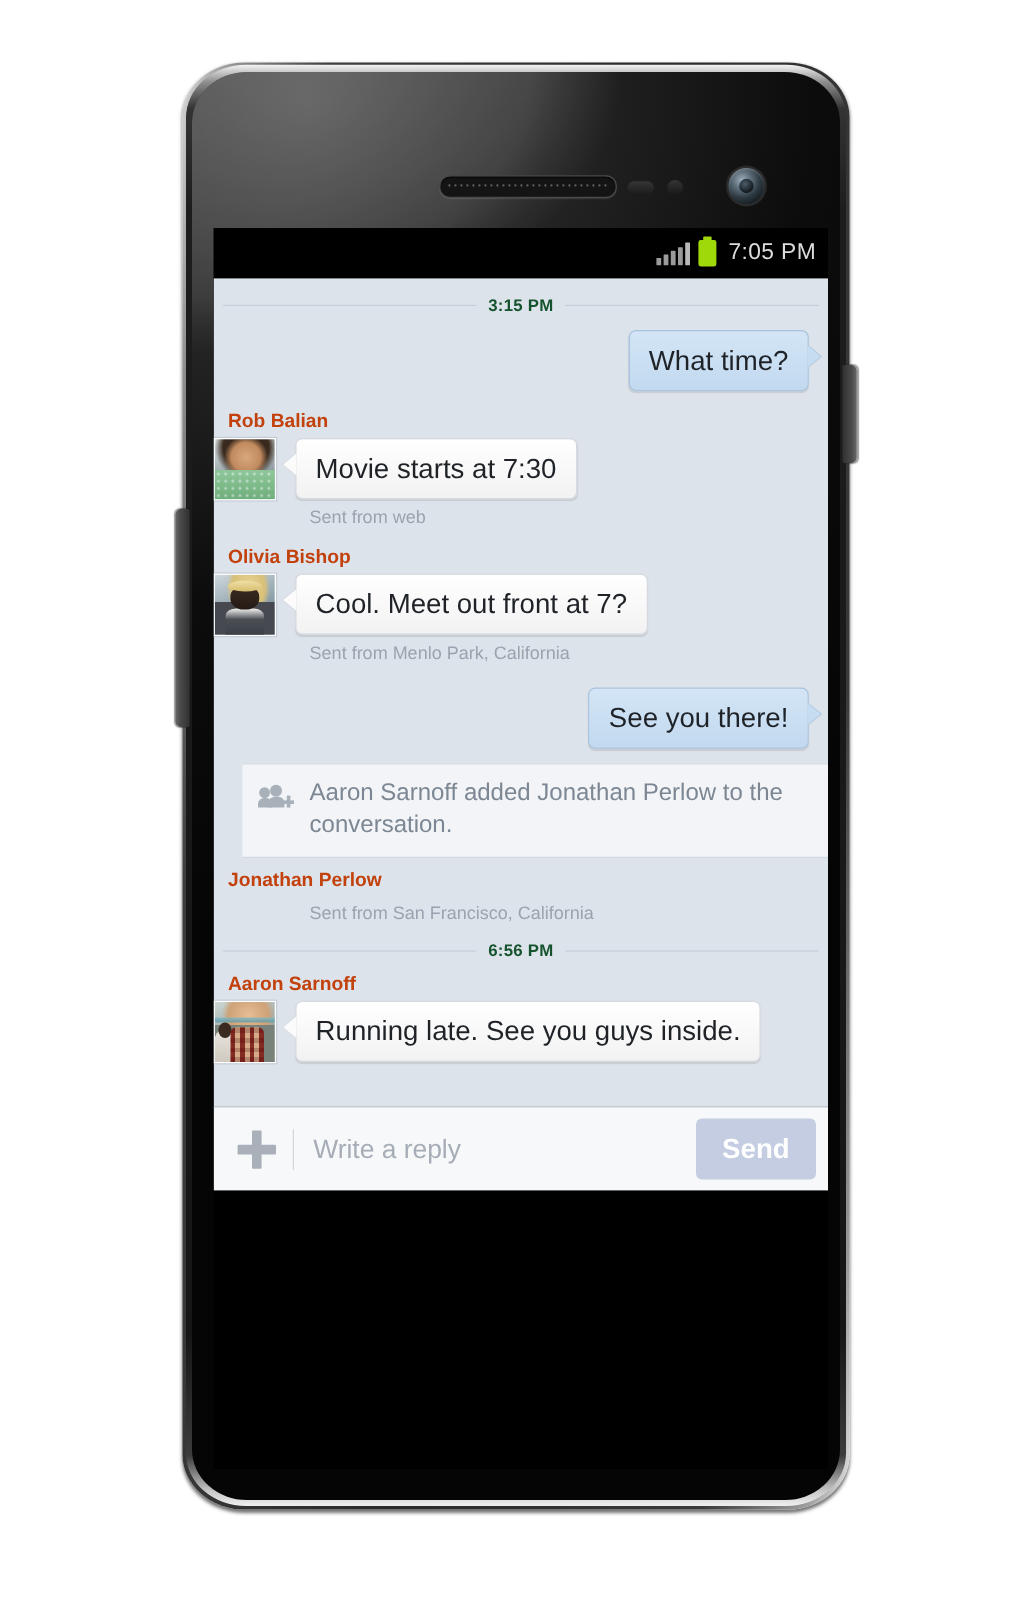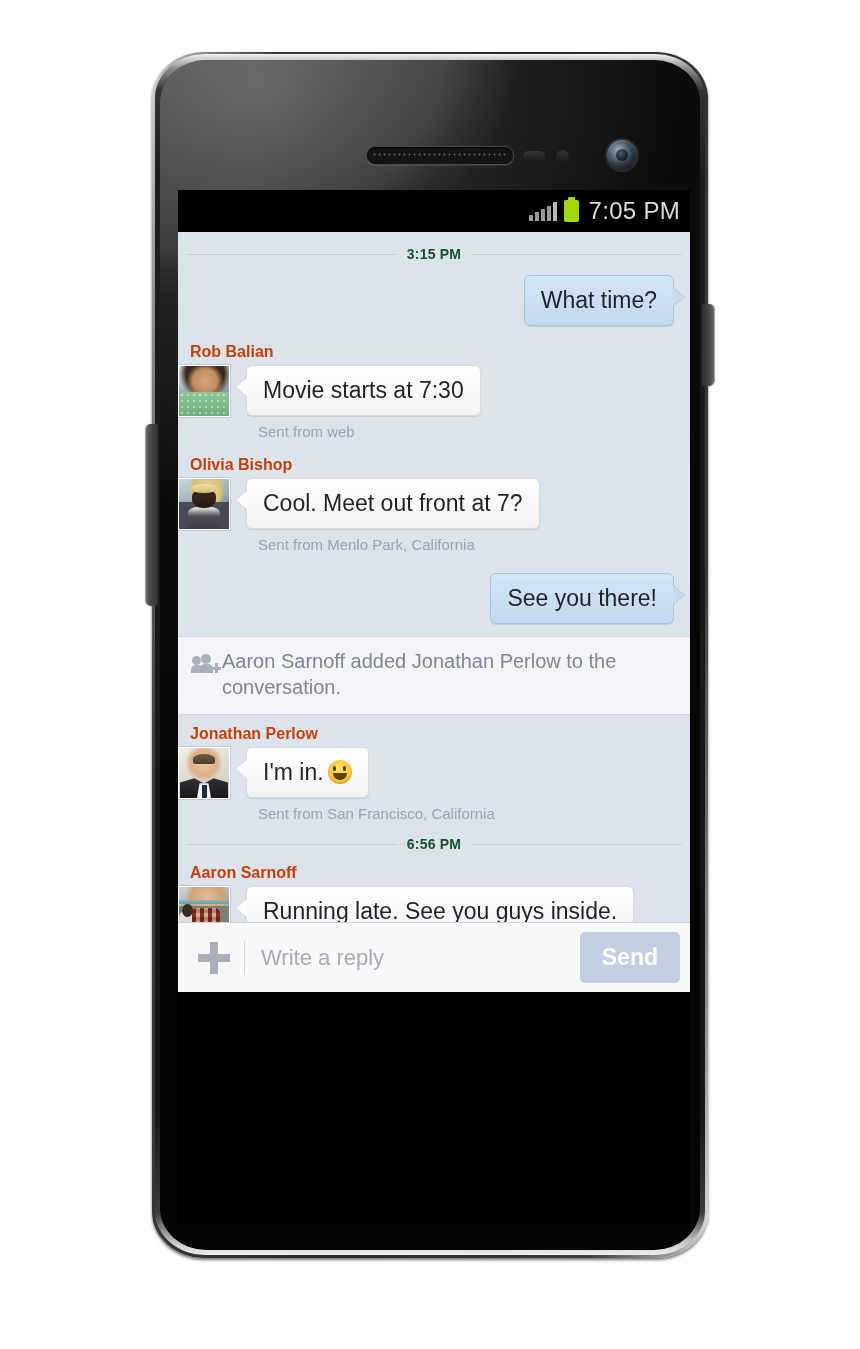--- a/index.html
+++ b/index.html
@@ -142,21 +142,21 @@
   .signal-icon i:nth-child(5){height:19px; background:#b9b9b9;}
   .battery-icon{
     position:relative; width:15px; height:22px;
     background:#9fd90a; border-radius:2px; margin-right:10px;
   }
   .battery-icon::before{
     content:""; position:absolute; left:4px; top:-3px;
     width:7px; height:3px; background:#9fd90a; border-radius:1px 1px 0 0;
   }
   #status-time{
-    color:#dcdcdc; font-size:24px; letter-spacing:.3px;
+    color:#dcdcdc; font-size:19px; letter-spacing:.3px;
     font-family:"Liberation Sans", sans-serif;
   }
 
   
   #action-bar{
     height:72px;
     background:linear-gradient(180deg,#6a84bd 0%,#566fa8 55%,#4d66a0 100%);
     display:flex; align-items:stretch;
     border-bottom:1px solid #3f558c;
   }
@@ -265,22 +265,23 @@
     font-size:15px; color:#9aa3af;
     padding:6px 0 0 80px;
     display:flex; align-items:center; gap:7px;
   }
 
   
   .system-row{
     background:#f2f4f7;
     border-top:1px solid #d3d9e0;
     border-bottom:1px solid #d3d9e0;
-    display:flex; align-items:flex-start; gap:4px;
+    display:flex; align-items:flex-start; gap:16px;
     padding:12px 18px 14px 14px;
+    margin-left:24px;
   }
   .people-add-icon{
     position:relative; width:26px; height:20px; flex:0 0 26px; margin-top:5px;
   }
   .people-add-icon .p1,.people-add-icon .p2{
     position:absolute; background:#a8b0ba;
   }
   .people-add-icon .p1{ left:0; top:2px; width:9px;height:9px;border-radius:50%;}
   .people-add-icon .p1b{position:absolute;left:-1px;top:11px;width:12px;height:8px;border-radius:5px 5px 0 0;background:#a8b0ba;}
   .people-add-icon .p2{ left:9px; top:0px; width:10px;height:10px;border-radius:50%;}
@@ -518,31 +519,20 @@
           <span class="p2"></span>
             <span class="p2b"></span>
           <span class="plus-v"></span>
             <span class="plus-h"></span>
         </span>
         <span class="system-text">Aaron Sarnoff added Jonathan Perlow to the conversation.</span>
       </div>
 
       <div class="msg-group">
         <div class="sender-name">Jonathan Perlow</div>
-        <div class="msg-line">
-          <div class="avatar av-jon">
-            <span class="suit"></span>
-            <span class="shirtw"></span>
-            <span class="tie"></span>
-            <span class="hair"></span>
-          </div>
-          <div class="bubble-in">
-            <span>I'm in.</span><span class="emoji-smile"></span>
-          </div>
-        </div>
         <div class="meta-line">
           <span>Sent from San Francisco, California</span>
         </div>
       </div>
 
       <div class="day-divider" style="padding-top:8px;padding-bottom:2px;">
         <span class="line"></span>
         <span class="t">6:56 PM</span>
         <span class="line"></span>
       </div>

